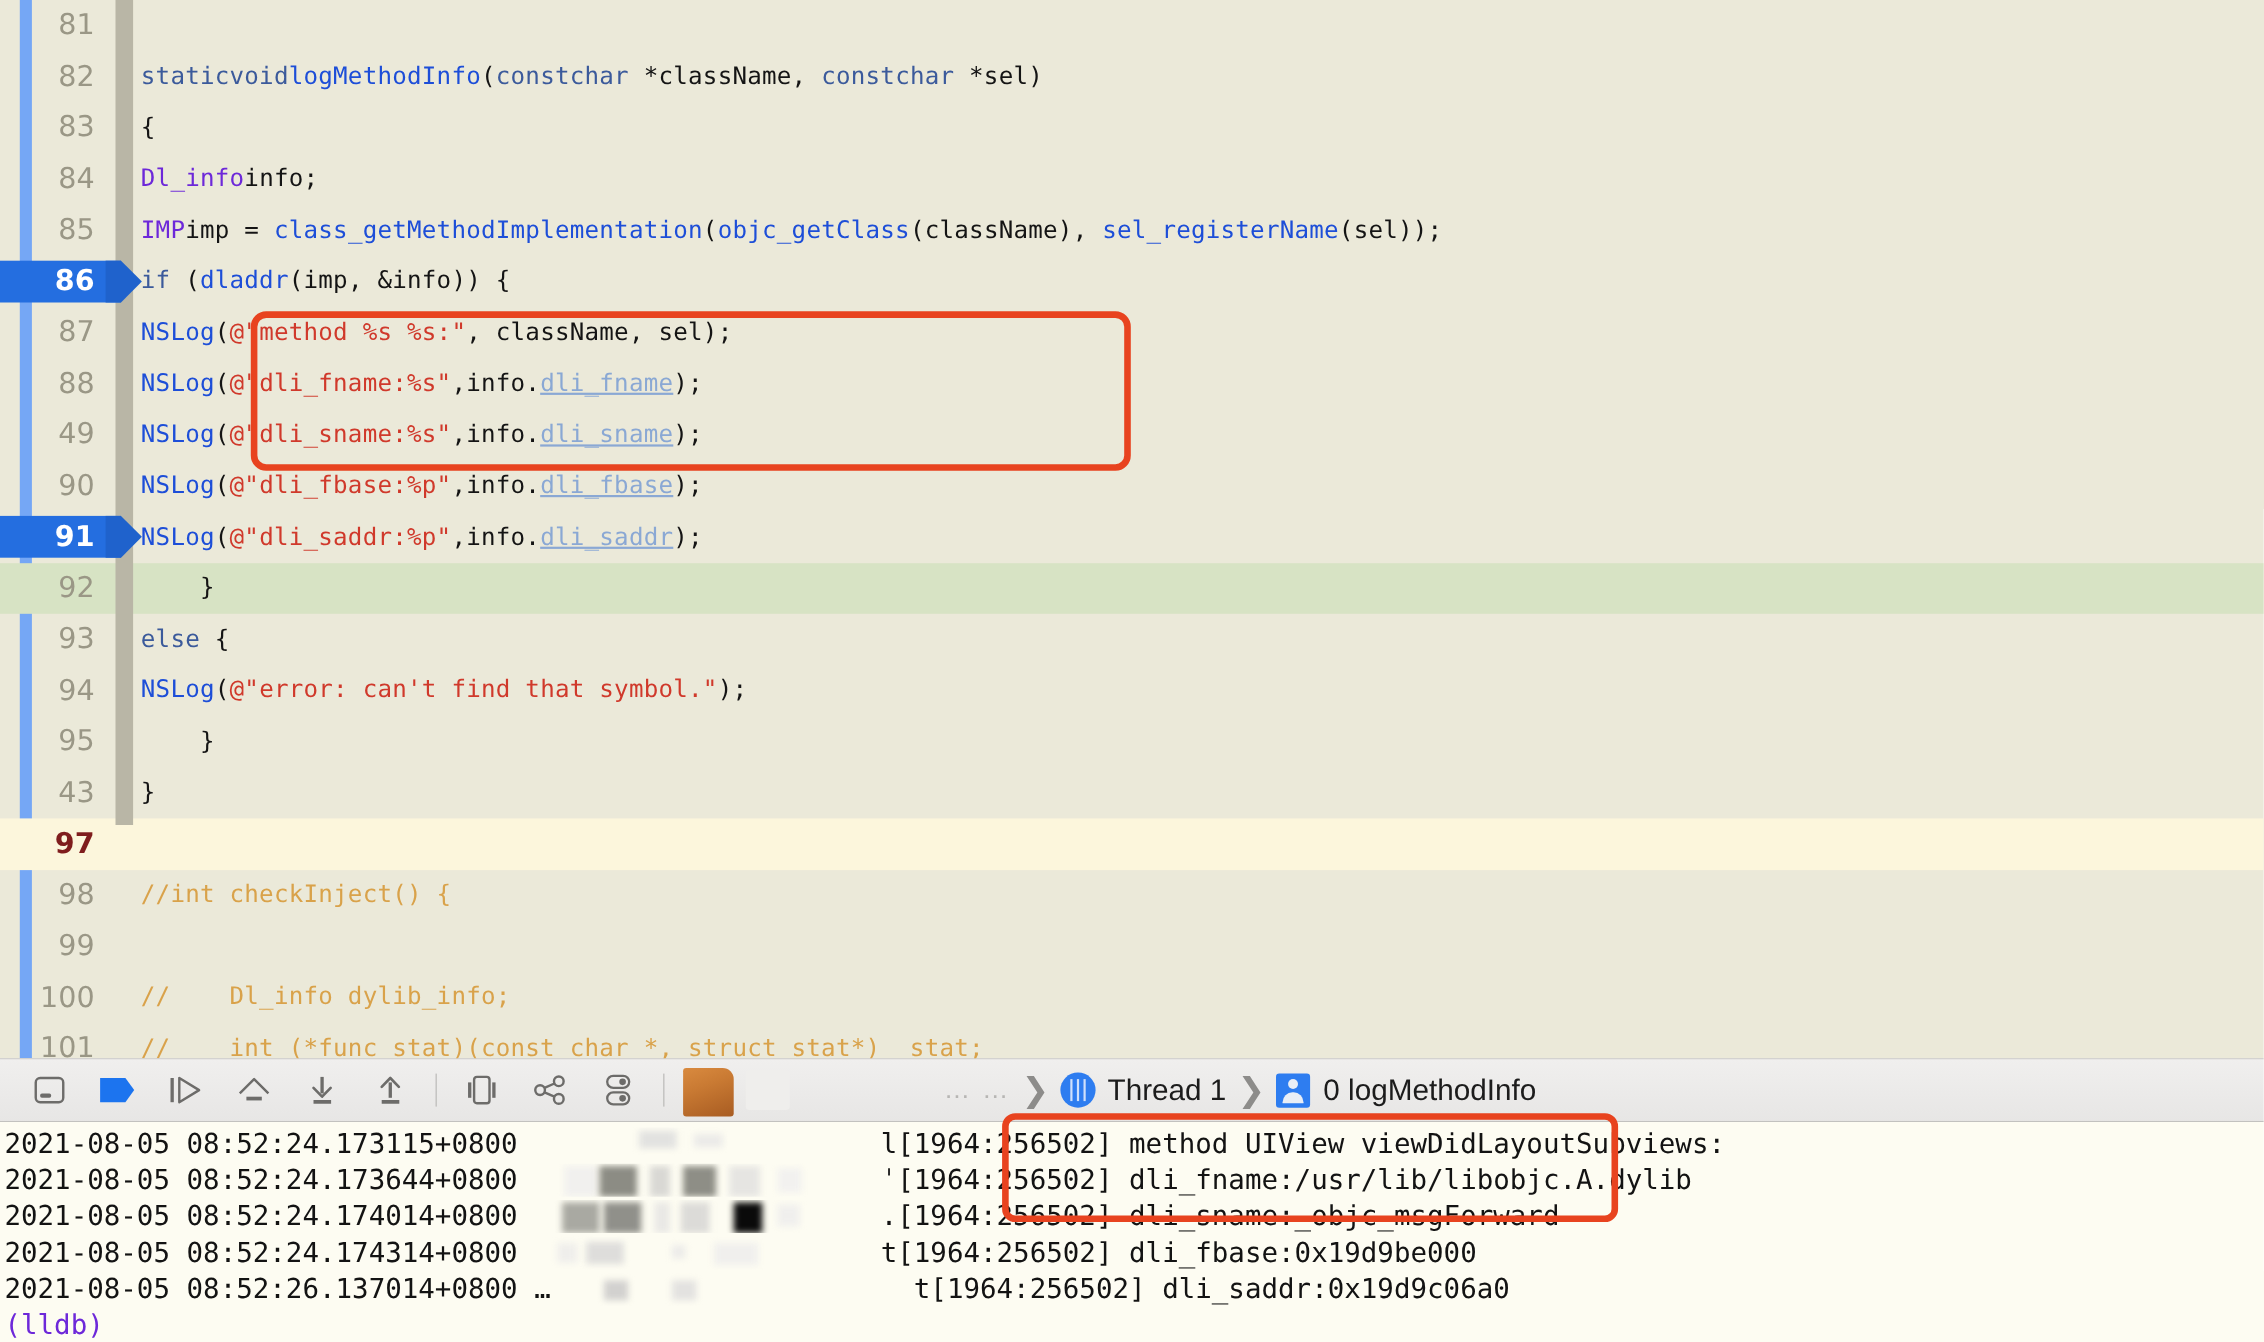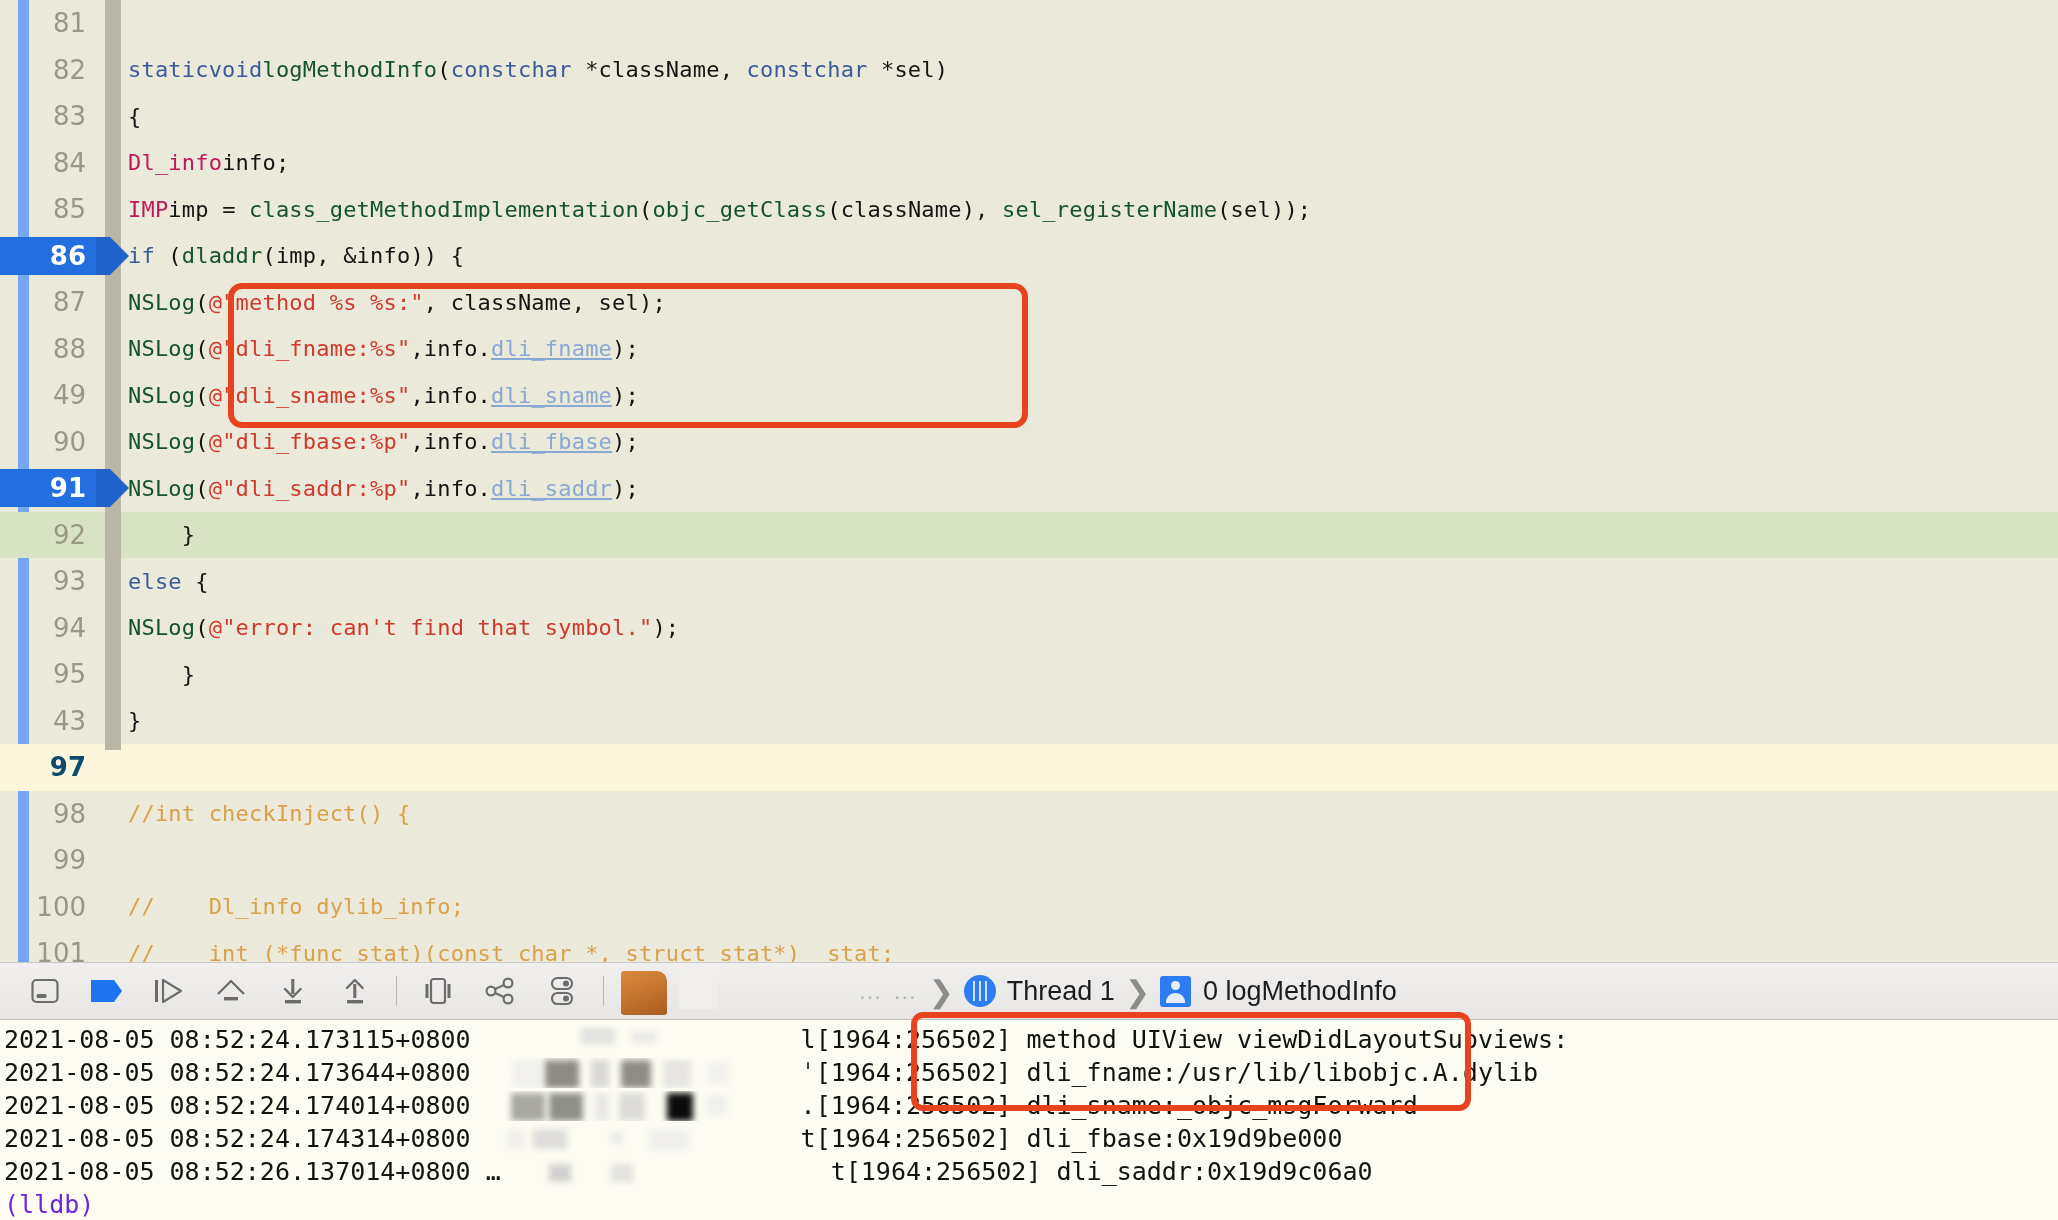--- a/index.html
+++ b/index.html
@@ -78,26 +78,26 @@
     border-left: 19px solid #1f62cc;
   }
   .row.bp .bpmark::before {
     content: "";
     position: absolute; right: 0; top: 0;
     width: 14px; height: 38px;
     background: #1f62cc;
   }
   .row.hl-green { background: #d7e3c4; }
   .row.hl-cream { background: #fcf6dc; }
-  .row.hl-cream .ln { color: #0c4a6e; font-weight: bold; }
+  .row.hl-cream .ln { color: #7f1d1d; font-weight: bold; }
 
   
   .kw   { color: #3b5a9b; }
-  .fn   { color: #14532d; }
-  .typ  { color: #be185d; }
+  .fn   { color: #1d4ed8; }
+  .typ  { color: #6d28d9; }
   .str  { color: #d0392b; }
   .prop { color: #8aa8d4; text-decoration: underline; }
   .cmt  { color: #d9a24a; }
   .pl   { color: #141414; }
 
   
   .anno-box-code {
     position: absolute;
     left: 228px; top: 283px;
     width: 800px; height: 145px;

